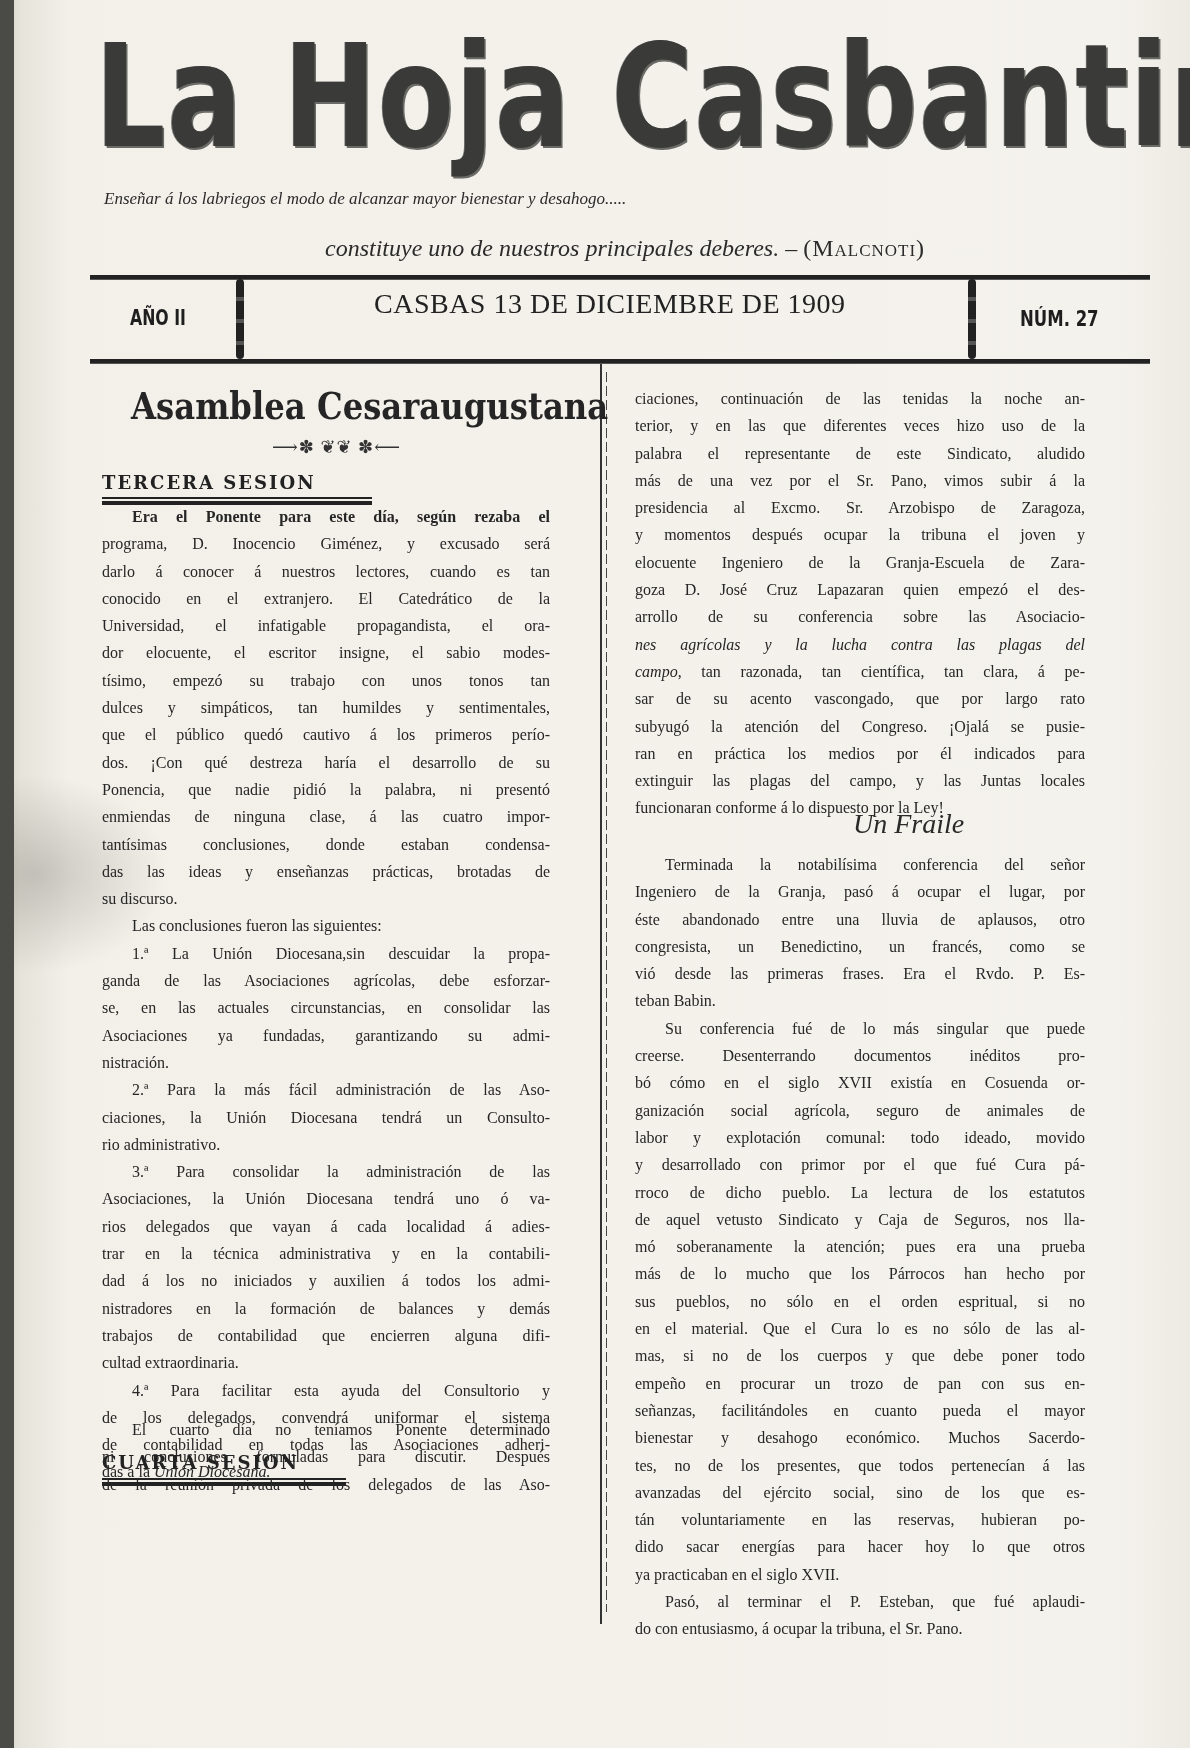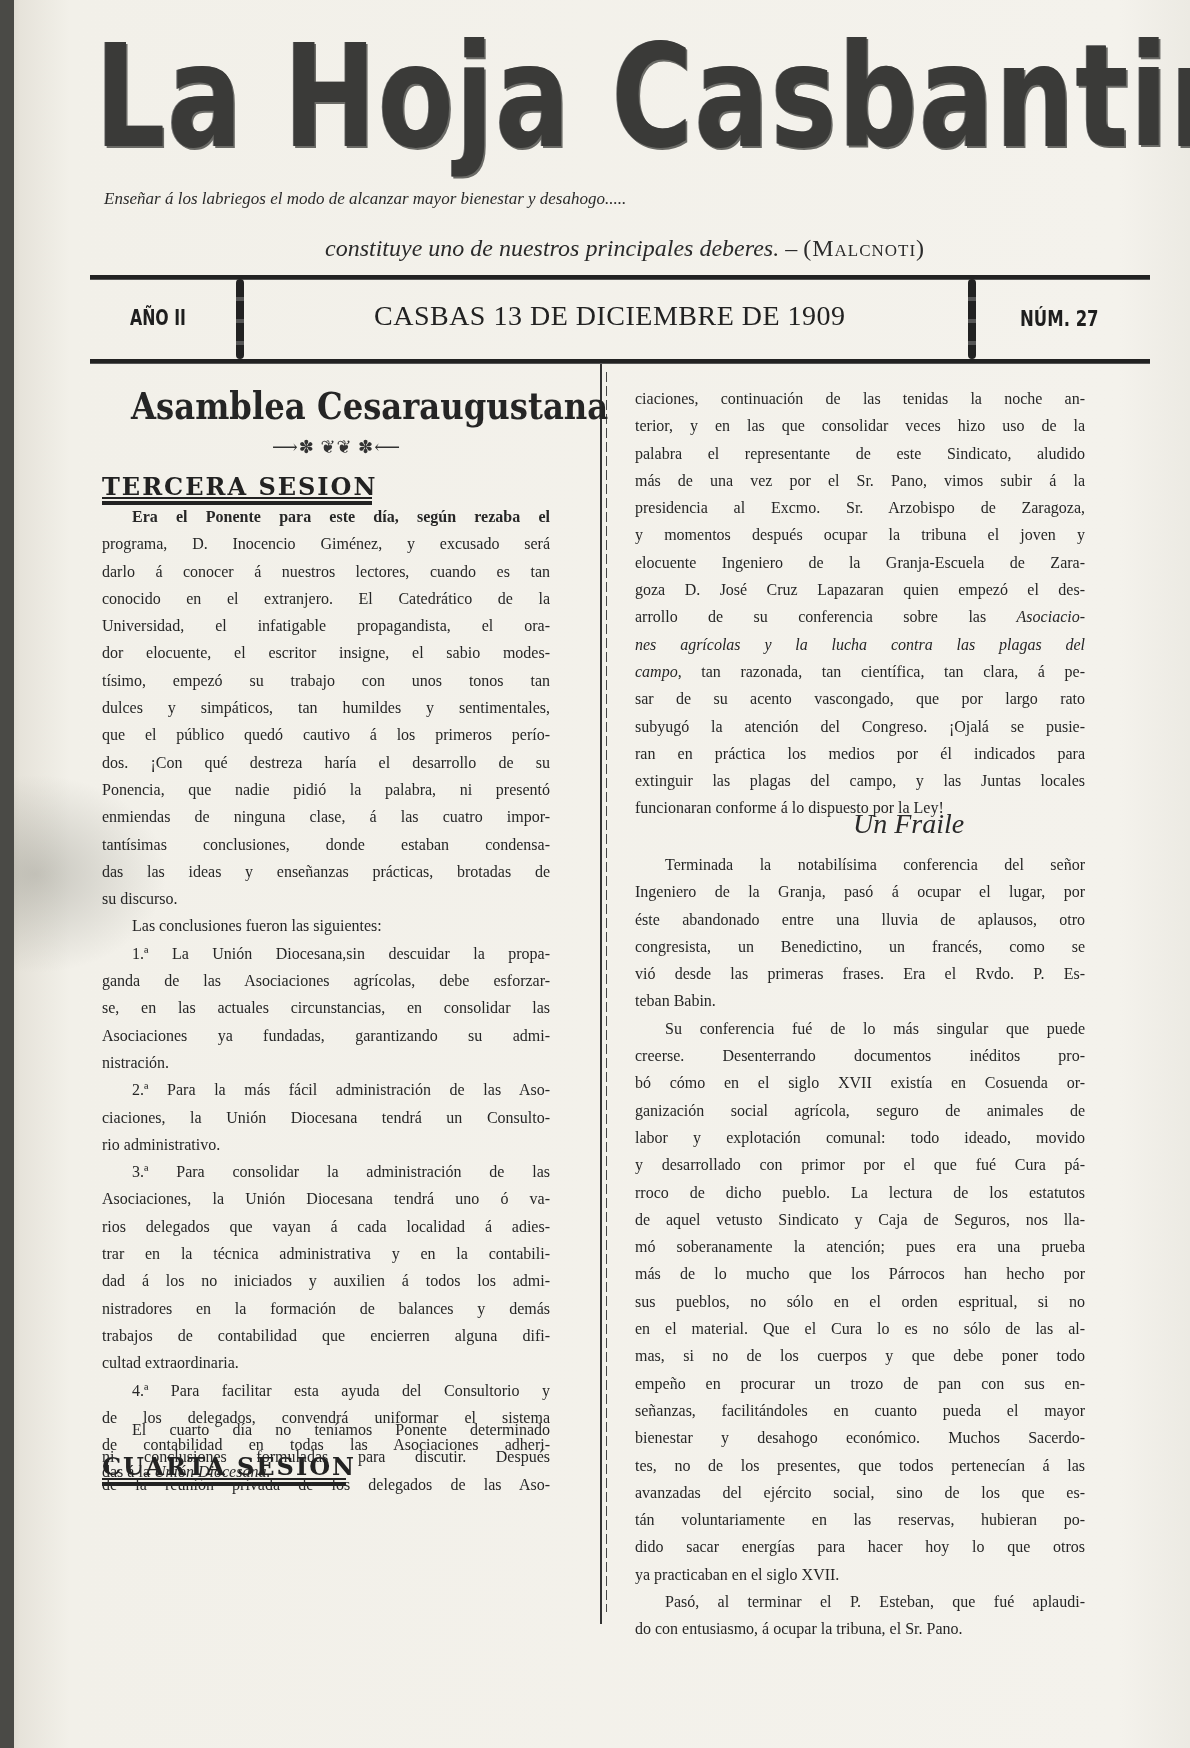--- a/index.html
+++ b/index.html
@@ -51,21 +51,21 @@
     background: repeating-linear-gradient(180deg, #222 0 18px, #555 18px 22px);
     border-radius: 4px;
   }
   .issue-year {
     position: absolute; left: 130px; top: 306px;
     font-family: "DejaVu Sans", sans-serif; font-weight: bold;
     font-size: 21px; color: #1e1e1e; transform: scaleX(0.75); transform-origin: left;
     white-space: nowrap;
   }
   .issue-date {
-    position: absolute; left: 374px; top: 300px;
+    position: absolute; left: 374px; top: 288px;
     font-size: 28px; color: #222; letter-spacing: 0.5px; white-space: nowrap;
   }
   .issue-num {
     position: absolute; left: 1020px; top: 306px;
     font-family: "DejaVu Sans", sans-serif; font-weight: bold;
     font-size: 22px; color: #1e1e1e; transform: scaleX(0.75); transform-origin: left;
     white-space: nowrap;
   }
   .col-divider {
     position: absolute; left: 600px; top: 364px; width: 2px; height: 1260px;
@@ -87,21 +87,21 @@
     font-family: "DejaVu Serif", serif; font-weight: bold;
     font-size: 38px; color: #252525; white-space: nowrap;
     transform: scaleX(0.85); transform-origin: left top;
   }
   .ornament {
     position: absolute; left: 272px; top: 436px;
     font-size: 18px; color: #333; letter-spacing: 1px; white-space: nowrap;
   }
   .section {
     position: absolute; font-family: "DejaVu Serif", serif; font-weight: bold;
-    font-size: 24px; letter-spacing: 2px; color: #222; white-space: nowrap;
+    font-size: 18px; letter-spacing: 2px; color: #222; white-space: nowrap;
   }
   .section-rule {
     position: absolute; height: 2px; background: #222; border-bottom: 2px solid #f3f1ea; box-shadow: 0 4px 0 #222;
   }
   .subhead {
     position: absolute; left: 853px; top: 808px;
     font-style: italic; font-size: 28px; color: #2a2a2a; white-space: nowrap;
   }
 </style>
 </head>
@@ -180,28 +180,28 @@
     <div id="left-body-2">
         <span class="line" style="padding-left: 30px;">El cuarto día no teníamos Ponente determinado</span>
         <span class="line">ni conclusiones formuladas para discutir. Después</span>
         <span class="line">de la reunión privada de los delegados de las Aso-</span>
       </div>
   </div>
 
   <div class="col col-right">
     <div id="right-body">
         <span class="line">ciaciones, continuación de las tenidas la noche an-</span>
-        <span class="line">terior, y en las que consolidar veces hizo uso de la</span>
+        <span class="line">terior, y en las que diferentes veces hizo uso de la</span>
         <span class="line">palabra el representante de este Sindicato, aludido</span>
         <span class="line">más de una vez por el Sr. Pano, vimos subir á la</span>
         <span class="line">presidencia al Excmo. Sr. Arzobispo de Zaragoza,</span>
         <span class="line">y momentos después ocupar la tribuna el joven y</span>
         <span class="line">elocuente Ingeniero de la Granja-Escuela de Zara-</span>
         <span class="line">goza D. José Cruz Lapazaran quien empezó el des-</span>
-        <span class="line"><span>arrollo de su conferencia sobre las </span><span style="font-style: italic;">Asociacio-</span></span>
+        <span class="line"><span>arrollo de su conferencia sobre las </span><span style="">Asociacio-</span></span>
         <span class="line" style="font-style: italic;">nes agrícolas y la lucha contra las plagas del</span>
         <span class="line"><span style="font-style: italic;">campo</span><span>, tan razonada, tan científica, tan clara, á pe-</span></span>
         <span class="line">sar de su acento vascongado, que por largo rato</span>
         <span class="line">subyugó la atención del Congreso. ¡Ojalá se pusie-</span>
         <span class="line">ran en práctica los medios por él indicados para</span>
         <span class="line">extinguir las plagas del campo, y las Juntas locales</span>
         <span class="line" style="text-align-last: left;">funcionaran conforme á lo dispuesto por la Ley!</span>
       </div>
   </div>
 

